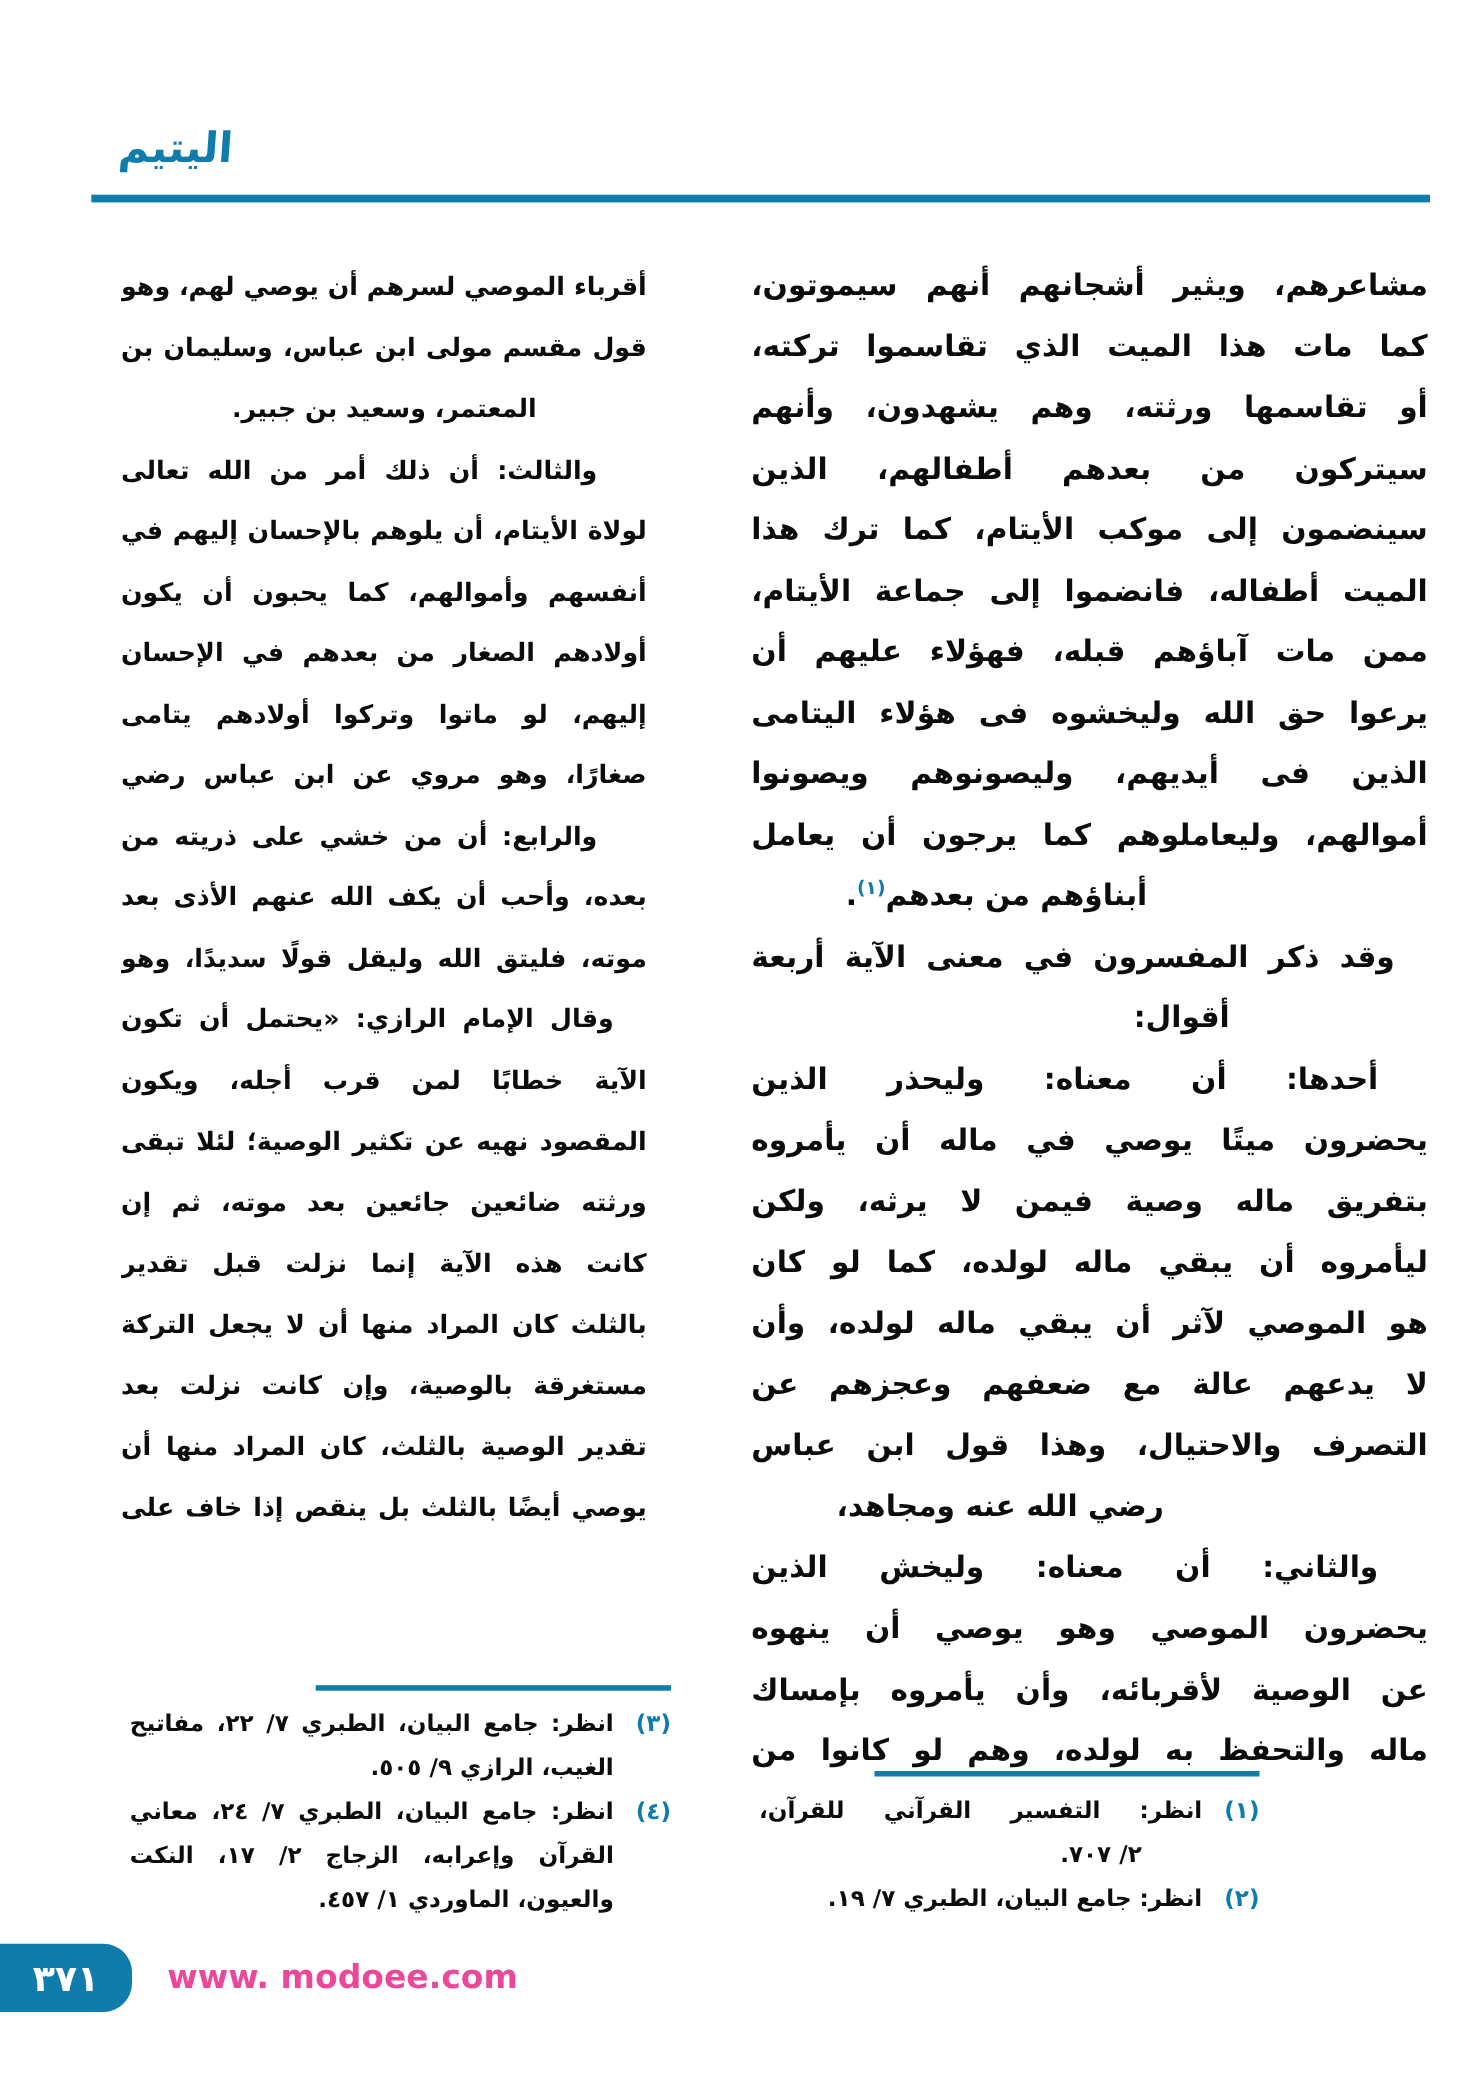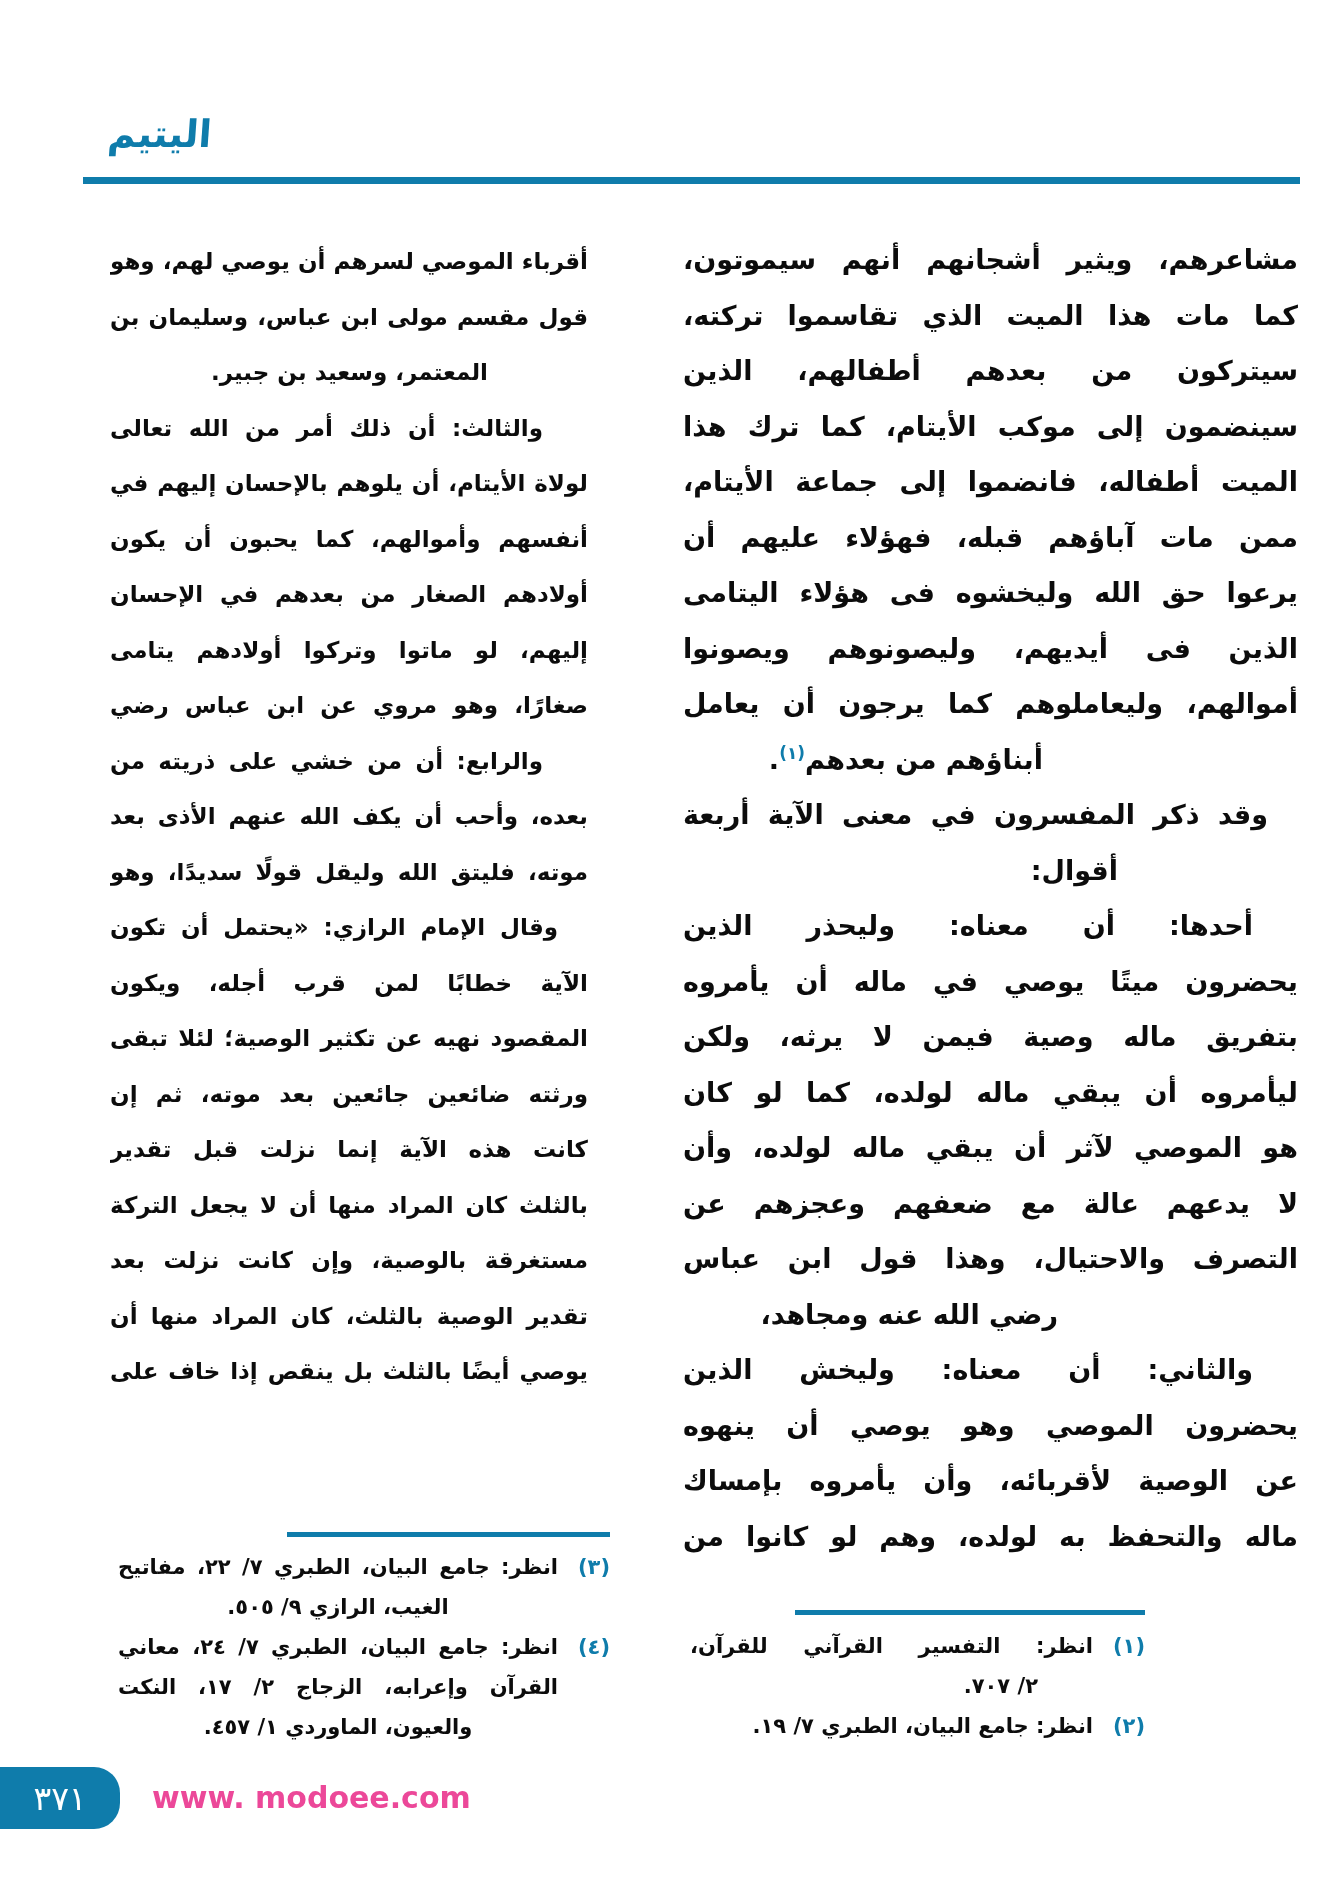--- a/index.html
+++ b/index.html
@@ -35,41 +35,42 @@
   
   .fnblock{position:absolute;direction:rtl;font-weight:bold;font-size:21px;}
   .fnblock-right{left:690px;top:1626px;width:455px;}
   .fnblock-left{left:118px;top:1547px;width:492px;}
   .fnrow{display:flex;}
   .fnmark{flex:0 0 52px;color:#0f7cab;line-height:40px;text-align:right;}
   .fntext{flex:1;min-width:0;}
   .fnline{display:block;line-height:40px;height:40px;overflow:hidden;}
   .just{text-align:justify;text-align-last:justify;}
   .cont-r{text-align:right;padding-right:55px;}
-  .cont-l{text-align:center;}
+  .cont-l{text-align:right;}
   
   .page-pill{
     position:absolute;left:0;top:1767px;width:120px;height:62px;background:#0f7cab;
-    border-radius:0 26px 26px 0;color:#ffffff;font-size:33px;font-weight:normal;
+    border-radius:0 26px 26px 0;color:#ffffff;font-size:33px;font-weight:bold;
     display:flex;align-items:center;justify-content:center;
   }
   .site{
     position:absolute;left:152px;top:1780px;color:#ec4899;font-size:30px;
     font-weight:bold;direction:ltr;
   }
 </style>
 </head>
 <body>
 
 <div class="header-title">اليتيم</div>
 <div class="header-rule"></div>
 
 <div class="col col-right">
   <div class="bline">مشاعرهم، ويثير أشجانهم أنهم سيموتون،</div>
   <div class="bline">كما مات هذا الميت الذي تقاسموا تركته،</div>
+  <div class="bline">أو تقاسمها ورثته، وهم يشهدون، وأنهم</div>
   <div class="bline">سيتركون من بعدهم أطفالهم، الذين</div>
   <div class="bline">سينضمون إلى موكب الأيتام، كما ترك هذا</div>
   <div class="bline">الميت أطفاله، فانضموا إلى جماعة الأيتام،</div>
   <div class="bline">ممن مات آباؤهم قبله، فهؤلاء عليهم أن</div>
   <div class="bline">يرعوا حق الله وليخشوه فى هؤلاء اليتامى</div>
   <div class="bline">الذين فى أيديهم، وليصونوهم ويصونوا</div>
   <div class="bline">أموالهم، وليعاملوهم كما يرجون أن يعامل</div>
   <div class="bline end pr255"><span>أبناؤهم من بعدهم</span><sup class="ref">(١)</sup><span>.</span></div>
   <div class="bline pr30">وقد ذكر المفسرون في معنى الآية أربعة</div>
   <div class="bline end pr180">أقوال:</div>

